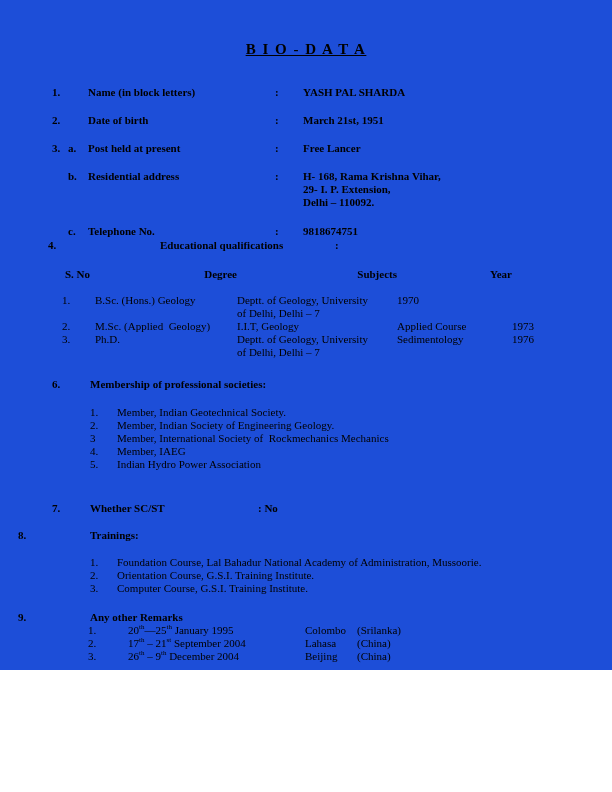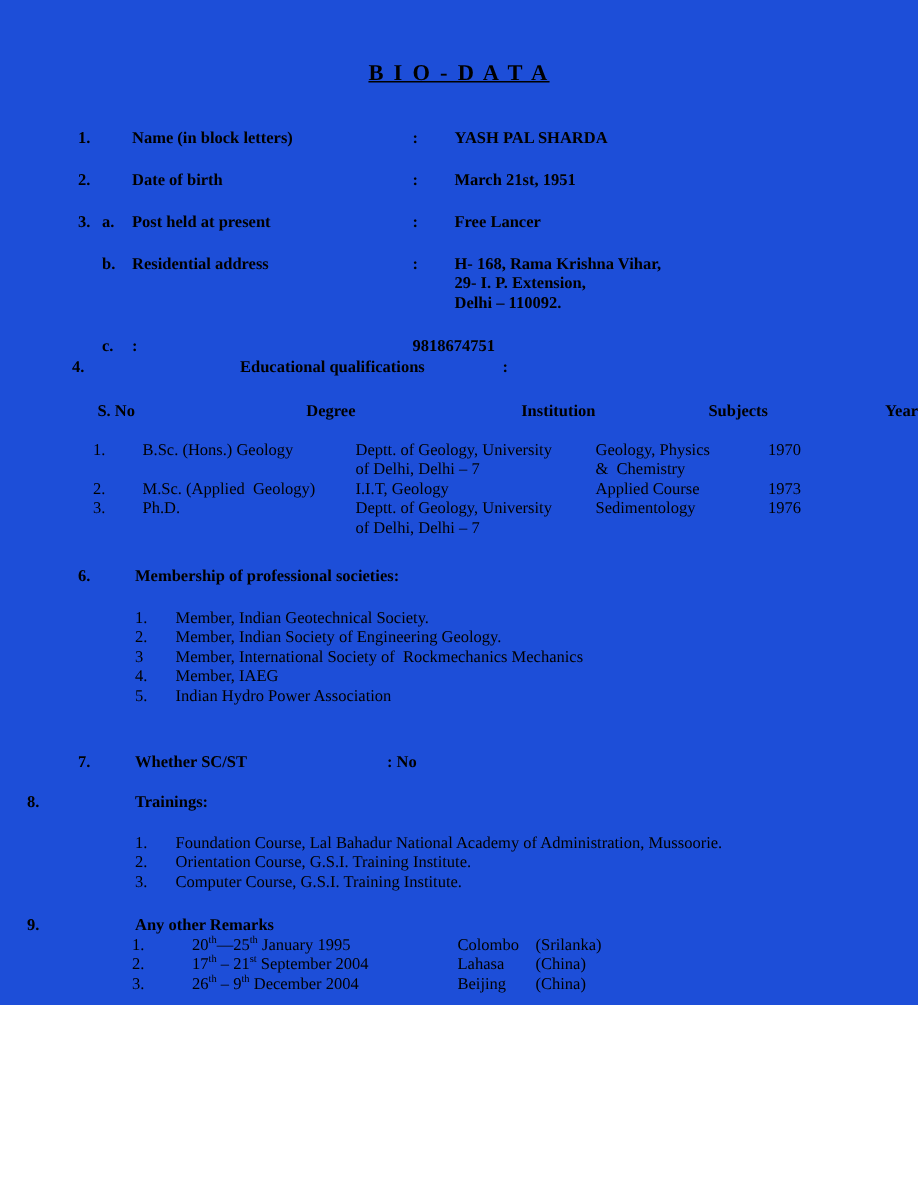--- a/index.html
+++ b/index.html
@@ -101,51 +101,47 @@
     <span>
       <div>H- 168, Rama Krishna Vihar,</div>
       <div>29- I. P. Extension,</div>
       <div>Delhi – 110092.</div>
     </span>
   </div>
 
   <div class="item row-c">
     <span></span>
     <span>c.</span>
+    <span>Telephone No.</span>
     <span>:</span>
     <span class="pre">9818674751</span>
   </div>
 
   <div class="row4">
     <span>4.</span>
     <span>Educational qualifications</span>
     <span>:</span>
   </div>
 
   <div class="edu-table">
     <div class="edu-header">
       <span>S. No</span>
       <span>Degree</span>
-      <span style="padding-left:3px;">Institution</span>
       <span>Subjects</span>
       <span style="padding-left:3px;">Year</span>
     </div>
     <div class="edu-body">
         <div class="edu-row">
           <div class="sno">1.</div>
           <div class="degree">
             <div class="pre">B.Sc. (Hons.) Geology</div>
           </div>
           <div>
             <div class="pre">Deptt. of Geology, University</div>
             <div class="pre">of Delhi, Delhi – 7</div>
-          </div>
-          <div>
-            <div class="pre">Geology, Physics</div>
-            <div class="pre">&amp;  Chemistry</div>
           </div>
           <div>1970</div>
         </div>
         <div class="edu-row">
           <div class="sno">2.</div>
           <div class="degree">
             <div class="pre">M.Sc. (Applied  Geology)</div>
           </div>
           <div>
             <div class="pre">I.I.T, Geology</div>

